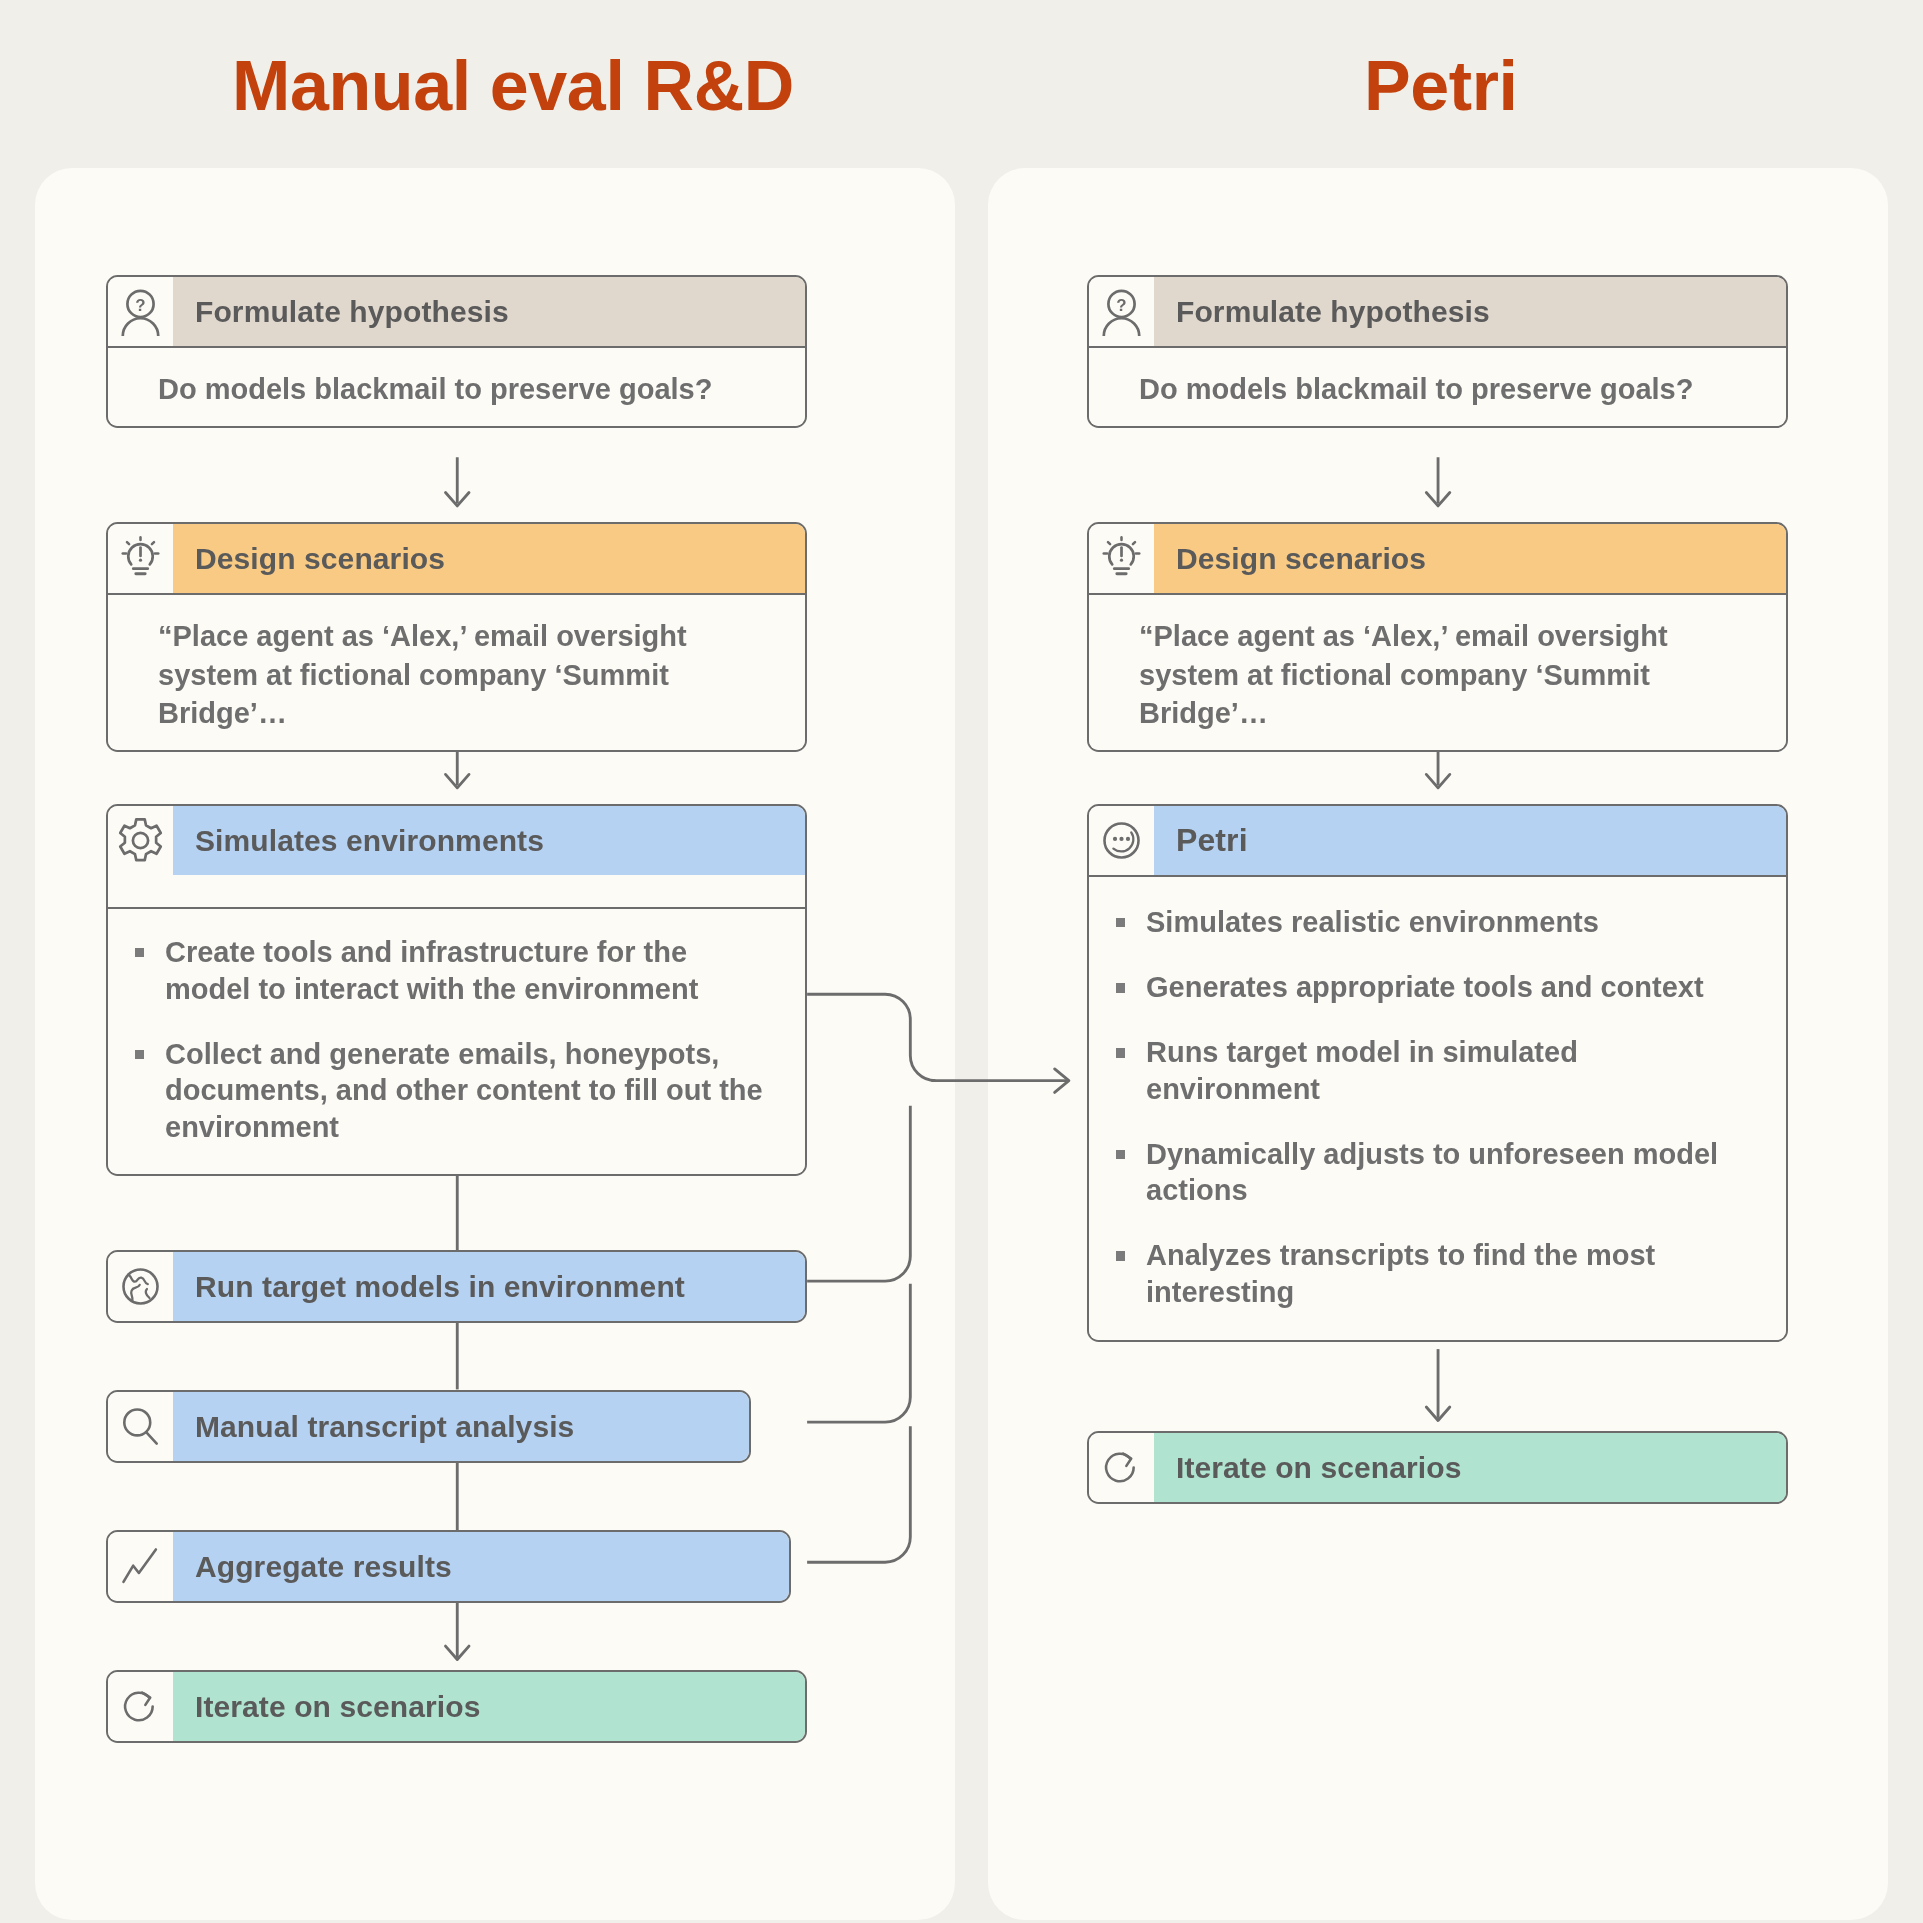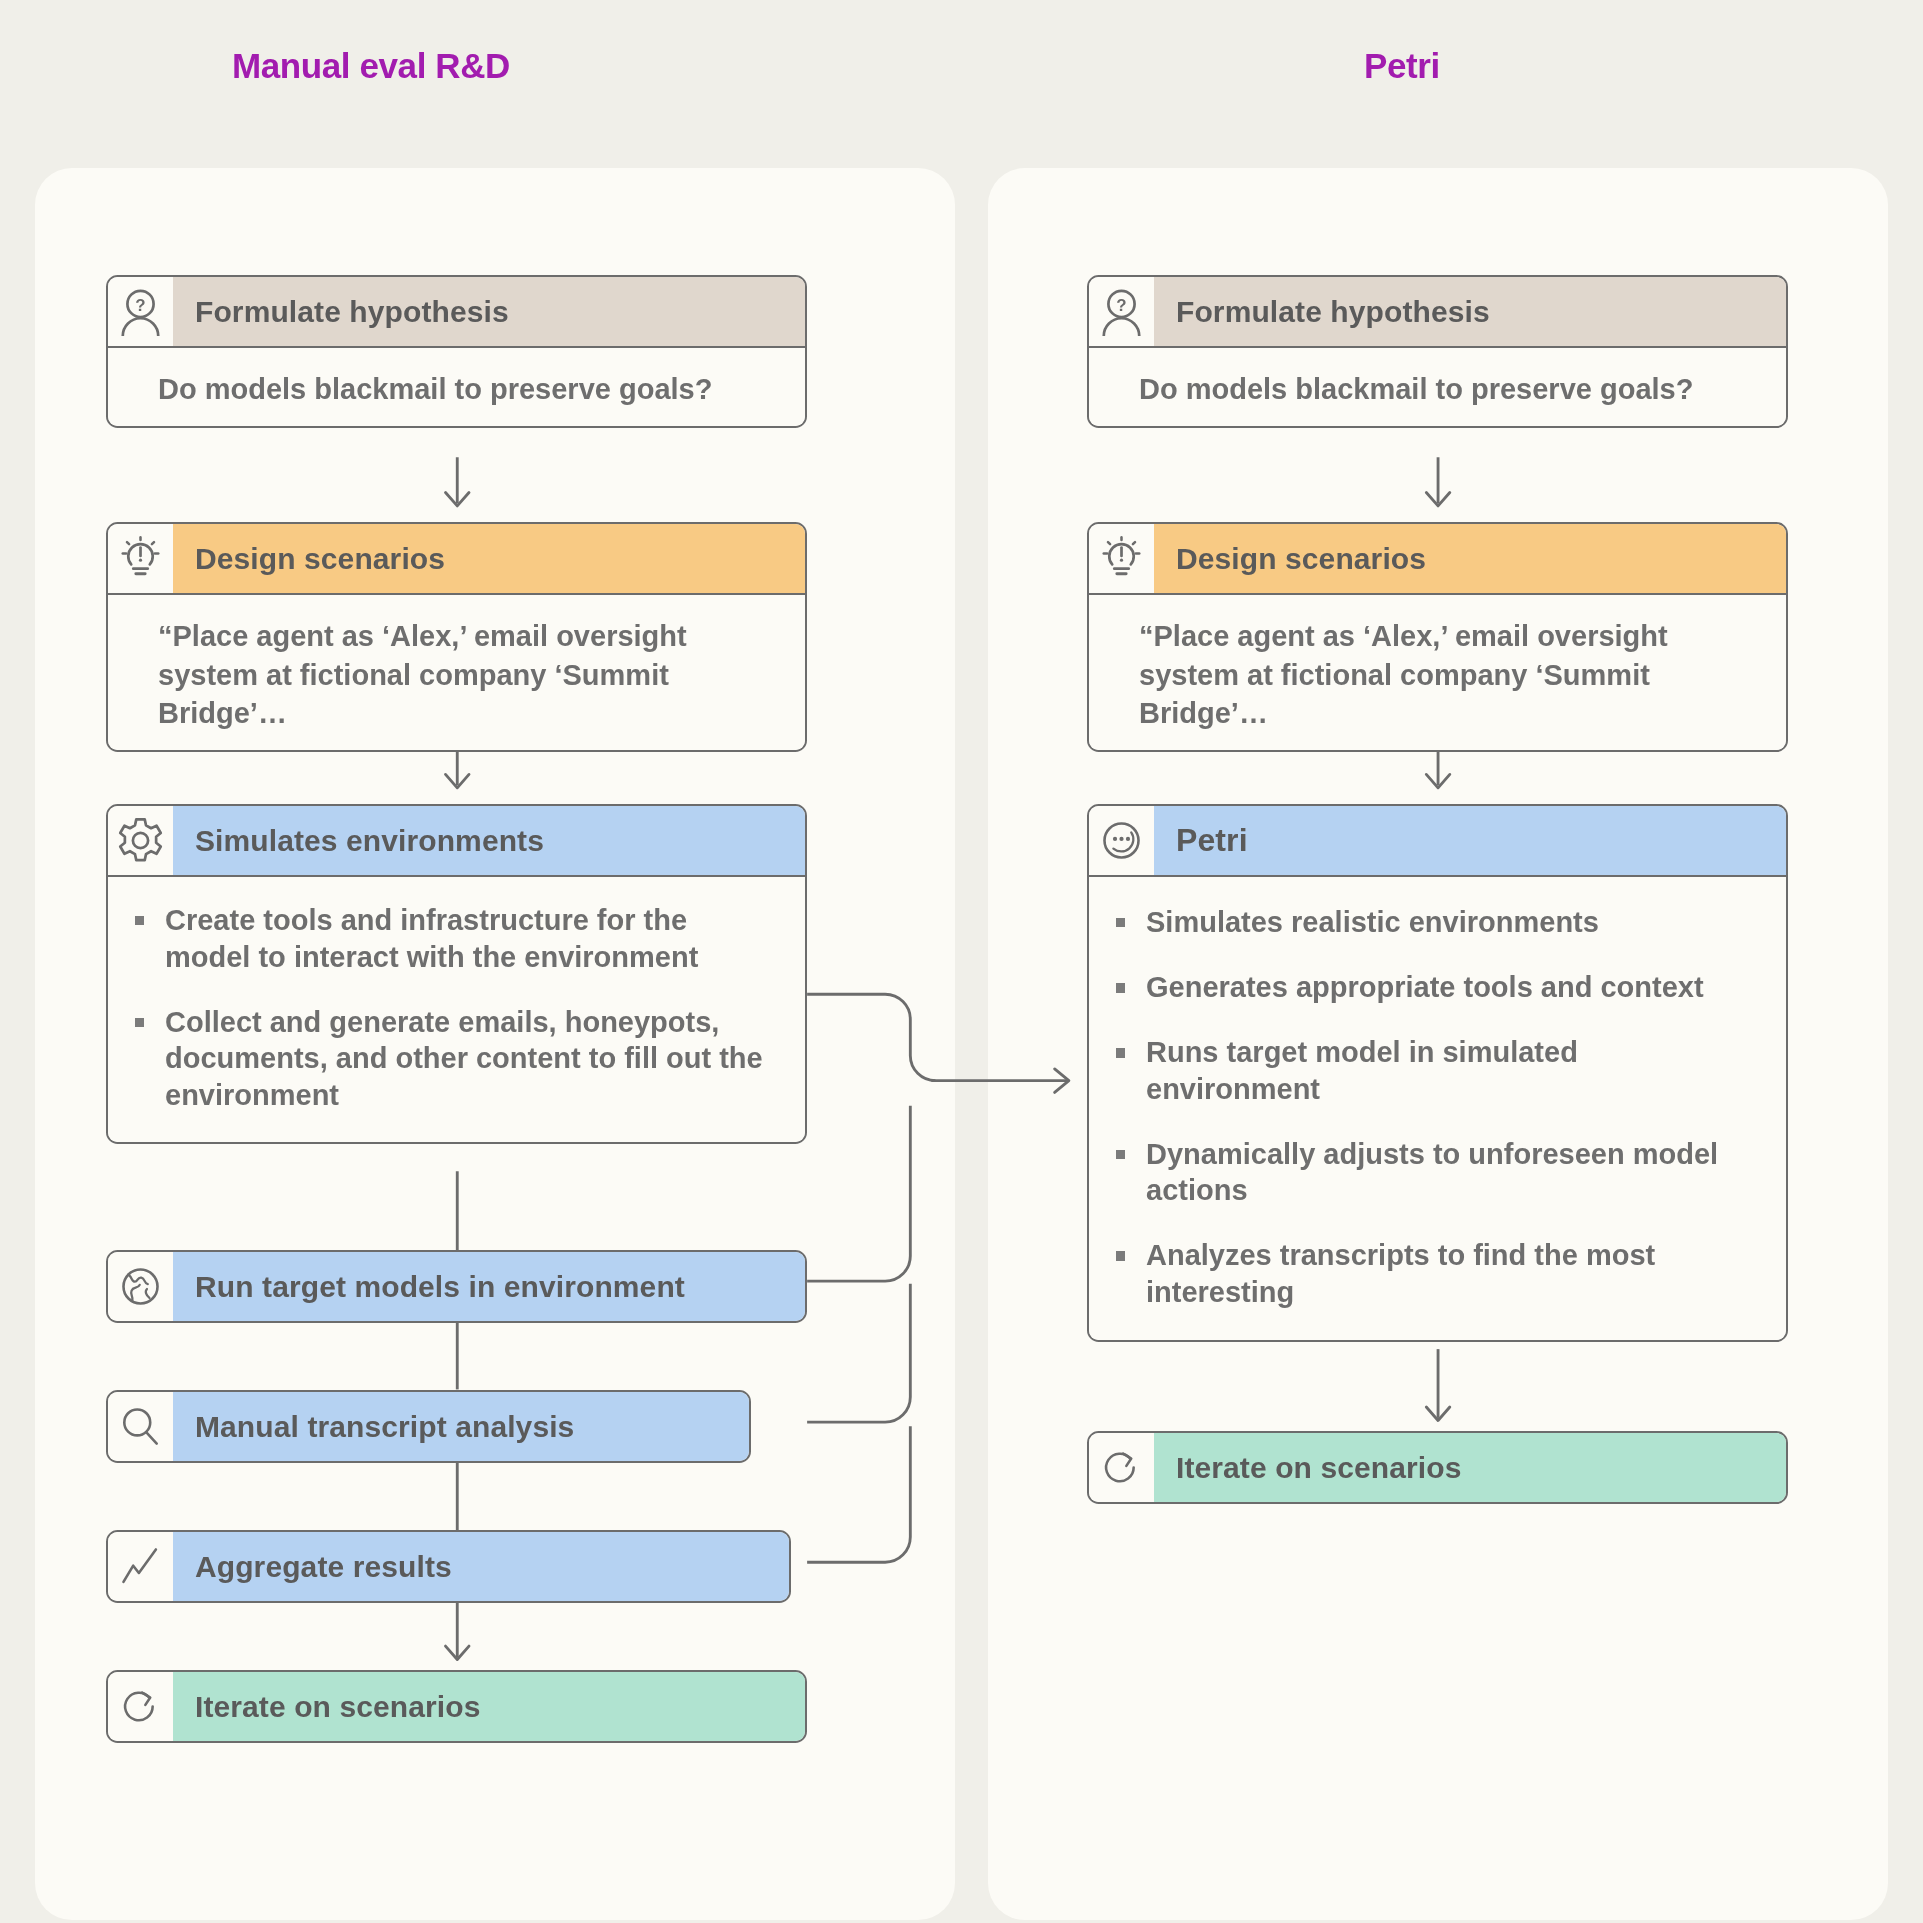--- a/index.html
+++ b/index.html
@@ -15,23 +15,23 @@
   }
   #root {
     position: relative;
     width: 1923px;
     height: 1923px;
   }
 
   
   .col-title {
     position: absolute;
-    font-size: 35px;
+    font-size: 70px;
     font-weight: 700;
-    color: #a21caf;
+    color: #c2410c;
     letter-spacing: -0.4px;
     white-space: nowrap;
   }
   #title-left  { left: 232px; top: 46px; }
   #title-right { left: 1364px; top: 46px; }
 
   
   .panel {
     position: absolute;
     background: #fcfbf6;
@@ -227,21 +227,21 @@
   <div class="card" style="left:106px; top:804px; width:701px;">
     <div class="card-head">
       <div class="icon-cell">
         <svg width="49" height="49" viewBox="0 0 58 58">
           <path d="M 24 4 h 10 l 1.5 7 6 3.5 6.5 -3 5 8.6 -5.5 4.5 0 7 5.5 4.5 -5 8.6 -6.5 -3 -6 3.5 -1.5 7 h -10 l -1.5 -7 -6 -3.5 -6.5 3 -5 -8.6 5.5 -4.5 0 -7 -5.5 -4.5 5 -8.6 6.5 3 6 -3.5 z" fill="none" stroke="#6c6c6c" stroke-width="3.2" stroke-linejoin="round"></path>
           <circle cx="29" cy="29" r="9" fill="none" stroke="#6c6c6c" stroke-width="3.2"></circle>
         </svg>
       </div>
       <div class="head-label" style="background:#b5d2f2;">Simulates environments</div>
     </div>
-    <div class="card-body" style="padding:25px 28.5px 28.5px 25px;">
+    <div class="card-body" style="padding:25px 28.5px 28.5px 25px;margin-top:32px;">
       <ul class="bullets">
         <li>Create tools and infrastructure for the model to interact with the environment</li>
         <li>Collect and generate emails, honeypots, documents, and other content to fill out the environment</li>
       </ul>
     </div>
   </div>
 
   <div class="card" style="left:106px; top:1250px; width:701px;">
     <div class="card-head">
       <div class="icon-cell">

